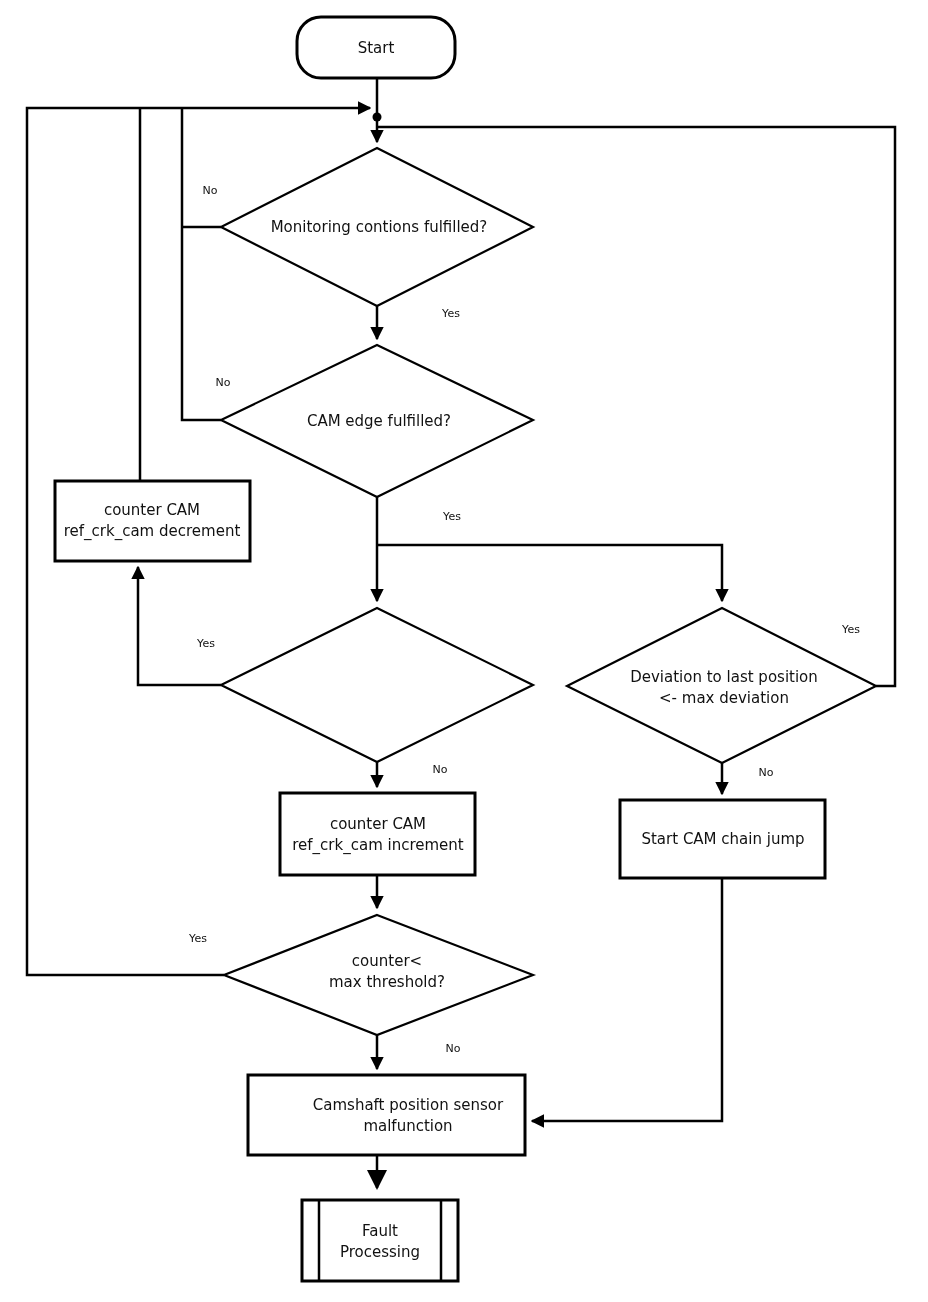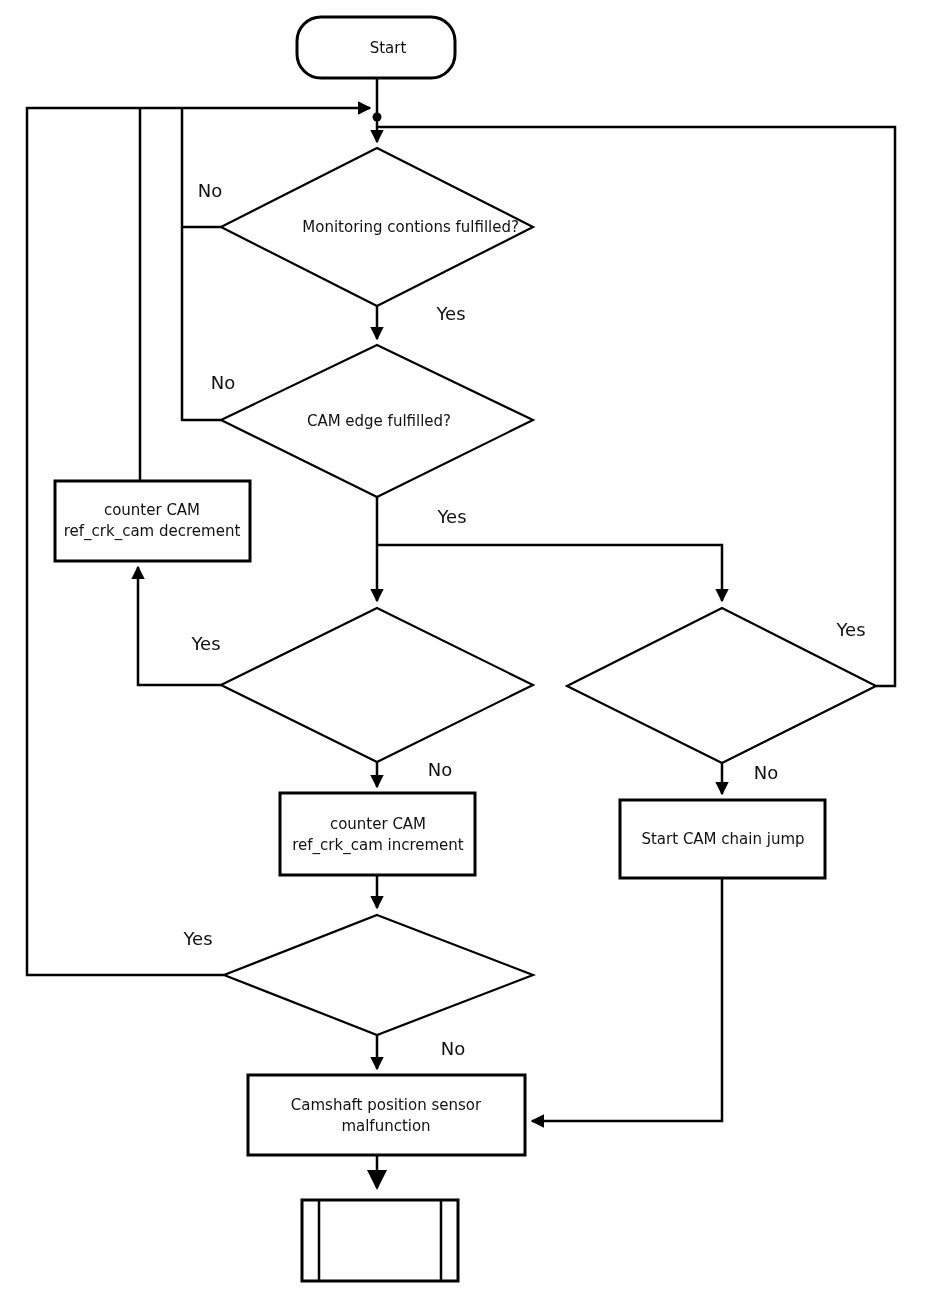--- a/index.html
+++ b/index.html
@@ -15,21 +15,21 @@
   .canvas svg { position: absolute; left: 0; top: 0; }
   .label {
     position: absolute;
     transform: translate(-50%, -50%);
     text-align: center;
     white-space: pre-line;
     font-size: 15px;
     line-height: 1.4;
     color: #111111;
   }
-  .edge-label { font-size: 18px; text-align: right; }
+  .edge-label { font-size: 11px; text-align: right; }
 </style>
 </head>
 <body>
 
 <div class="canvas">
 
   <svg width="928" height="1302" viewBox="0 0 928 1302">
     <defs>
       <marker id="arr" viewBox="0 0 10 10" refX="9" refY="5" markerWidth="5.5" markerHeight="5.5" orient="auto">
         <path d="M0,0 L10,5 L0,10 z" fill="#000"></path>
@@ -69,30 +69,36 @@
       <rect x="280" y="793" width="195" height="82" stroke-width="3"></rect>
       <rect x="620" y="800" width="205" height="78" stroke-width="3"></rect>
       <polygon points="377,915 533,975 377,1035 224,975" stroke-width="2.2"></polygon>
       <rect x="248" y="1075" width="277" height="80" stroke-width="3"></rect>
       <rect x="302" y="1200" width="156" height="81" stroke-width="3"></rect>
       <line x1="319" y1="1201" x2="319" y2="1280" stroke-width="2.5"></line>
       <line x1="441" y1="1201" x2="441" y2="1280" stroke-width="2.5"></line>
     </g>
   </svg>
 
-  <div class="label" style="left:388px; top:48px;">Start</div>
-  <div class="label" style="left:379px; top:227px; width:280px;text-align:right;">Monitoring contions fulfilled?</div>
+  <div class="label" style="left:376px; top:48px;">Start</div>
+  <div class="label" style="left:379px; top:227px; width:280px;">Monitoring contions fulfilled?</div>
   <div class="label" style="left:379px; top:421px; width:280px;">CAM edge fulfilled?</div>
   <div class="label" style="left:152px; top:521px; width:200px;">counter CAM
 ref_crk_cam decrement</div>
+  <div class="label" style="left:724px; top:688px; width:260px;">Deviation to last position
+&lt;- max deviation</div>
   <div class="label" style="left:378px; top:835px; width:210px;">counter CAM
 ref_crk_cam increment</div>
   <div class="label" style="left:723px; top:839px; width:210px;">Start CAM chain jump</div>
-  <div class="label" style="left:386px; top:1116px; width:260px;">Camshaft position sensor
+  <div class="label" style="left:387px; top:972px; width:220px;">counter&lt;
+max threshold?</div>
+  <div class="label" style="left:408px; top:1116px; width:260px;">Camshaft position sensor
 malfunction</div>
+  <div class="label" style="left:380px; top:1242px; width:140px;">Fault
+Processing</div>
 
   <div class="label edge-label" style="left:210px; top:191px;">No</div>
   <div class="label edge-label" style="left:451px; top:314px;">Yes</div>
   <div class="label edge-label" style="left:223px; top:383px;">No</div>
   <div class="label edge-label" style="left:452px; top:517px;">Yes</div>
   <div class="label edge-label" style="left:206px; top:644px;">Yes</div>
   <div class="label edge-label" style="left:440px; top:770px;">No</div>
   <div class="label edge-label" style="left:851px; top:630px;">Yes</div>
   <div class="label edge-label" style="left:766px; top:773px;">No</div>
   <div class="label edge-label" style="left:198px; top:939px;">Yes</div>

